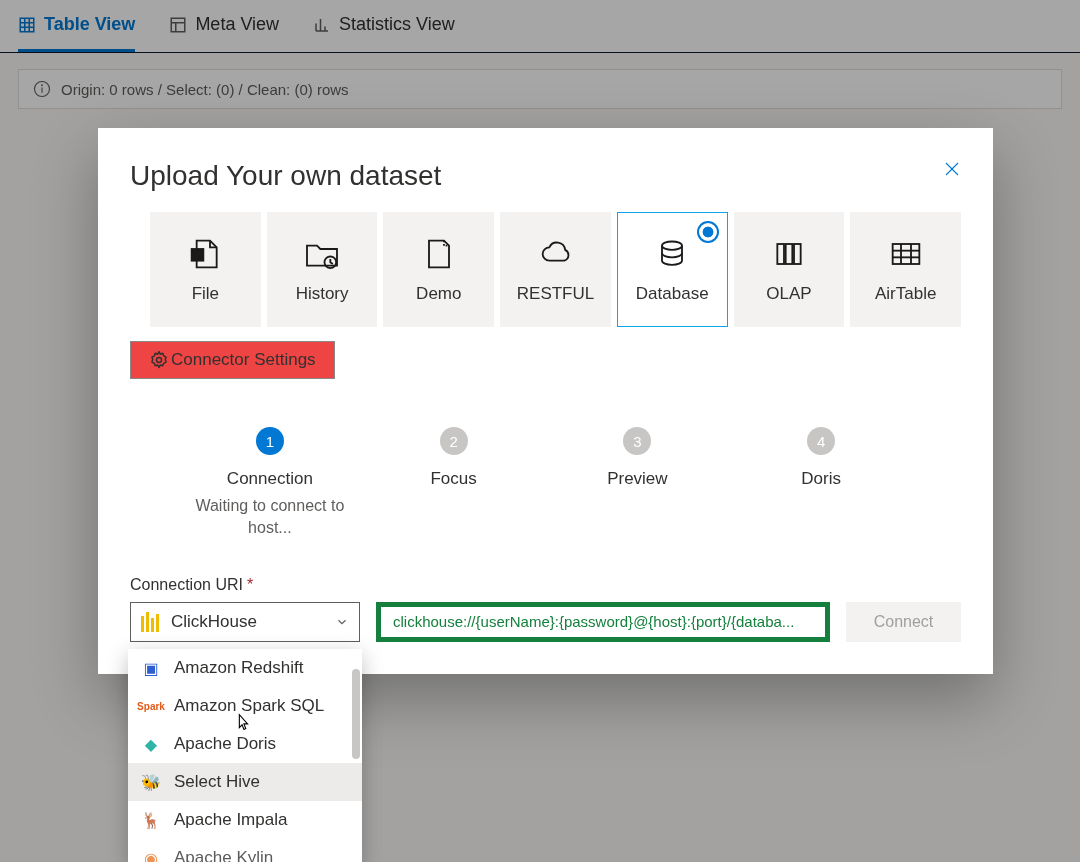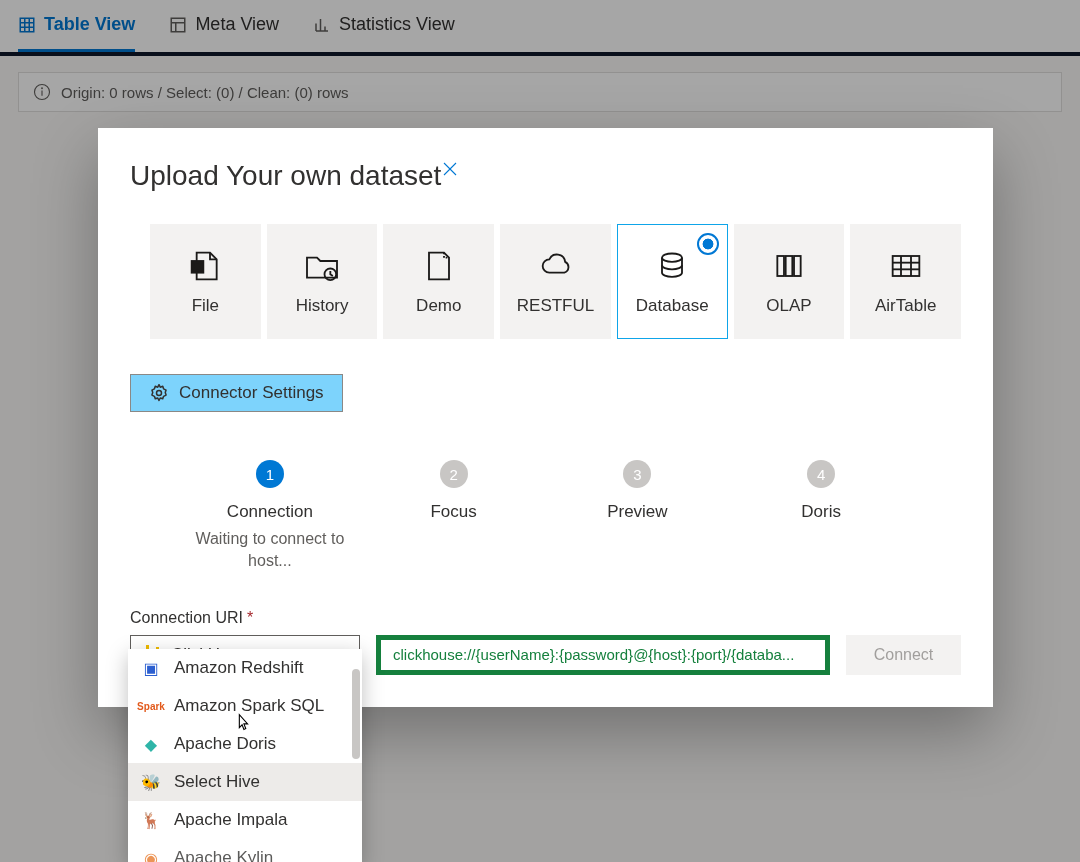--- a/index.html
+++ b/index.html
@@ -10,21 +10,21 @@
     background: #faf9f8;
     width: 1080px;
     height: 862px;
     overflow: hidden;
     position: relative;
   }
   .tabs {
     display: flex;
     gap: 34px;
     padding: 14px 18px 0 18px;
-    border-bottom: 4px solid #0f172a;
+    border-bottom: 1px solid #0f172a;
     background: #fff;
   }
   .tab {
     display: flex;
     align-items: center;
     gap: 8px;
     padding: 0 0 14px 0;
     cursor: pointer;
     font-size: 18px;
     color: #323130;
@@ -58,22 +58,23 @@
     position: absolute;
     left: 98px;
     top: 128px;
     width: 895px;
     background: #fff;
     box-shadow: 0 25px 60px rgba(0,0,0,0.3);
     padding: 32px 32px 32px 32px;
   }
   .modal-header {
     display: flex;
+    justify-content: space-between;
     align-items: flex-start;
-    margin-bottom: 32px;
+    margin-bottom: 20px;
   }
   .modal-title {
     font-size: 28px;
     font-weight: 400;
   }
   .close-btn {
     cursor: pointer;
     color: #0078d4;
     font-size: 20px;
   }
@@ -108,27 +109,26 @@
     border: 2px solid #0078d4;
     border-radius: 50%;
     background: radial-gradient(circle, #0078d4 0 40%, #fff 45% 100%);
   }
   .source-card svg { width: 40px; height: 36px; }
   .source-card span { font-size: 17px; }
 
   .connector-btn {
     display: inline-flex;
     align-items: center;
-    gap: 10px;
+    gap: 2px;
     border: 1px solid #8a8886;
     padding: 8px 18px;
     font-size: 17px;
     cursor: pointer;
-    background: #7dd3fc;
-    margin-top: 21px;
+    background: #ef4444;
   }
   .connector-btn svg { width: 20px; height: 20px; }
 
   .stepper {
     display: flex;
     align-items: flex-start;
     margin: 48px 48px 36px 48px;
   }
   .step {
     display: flex;

